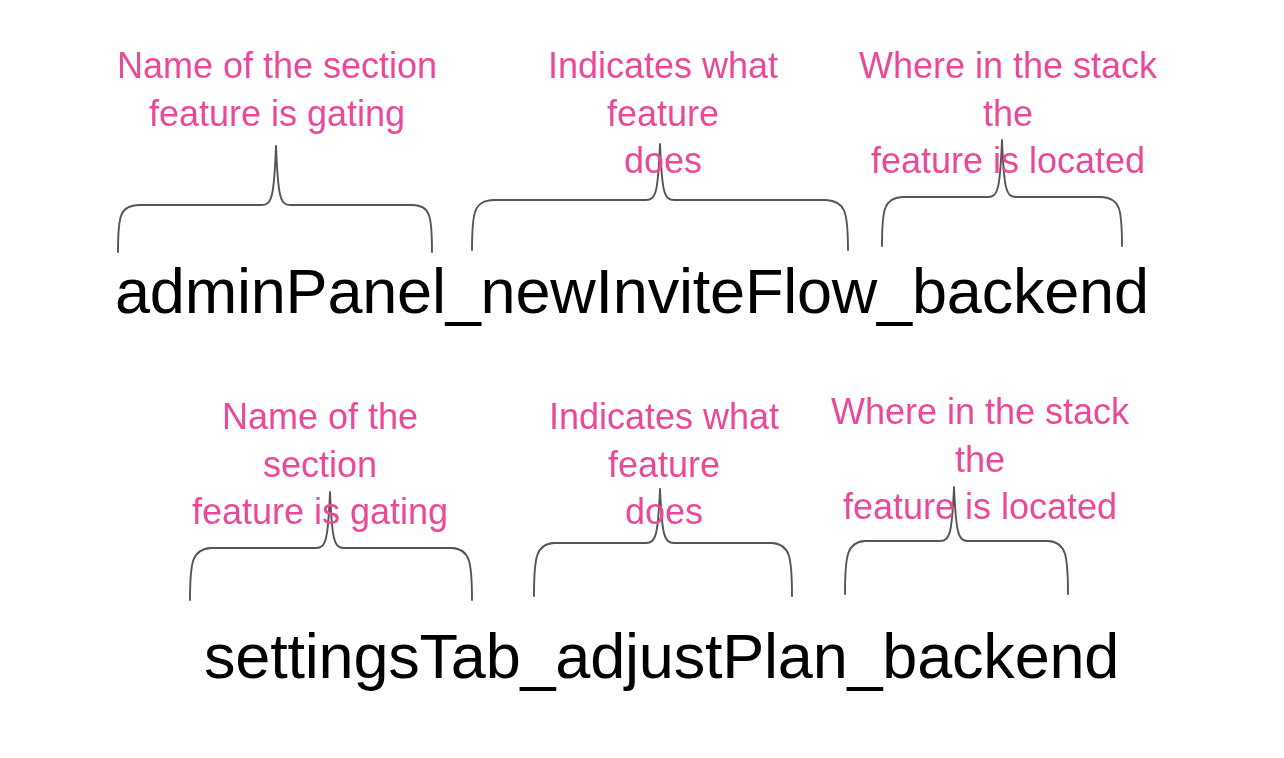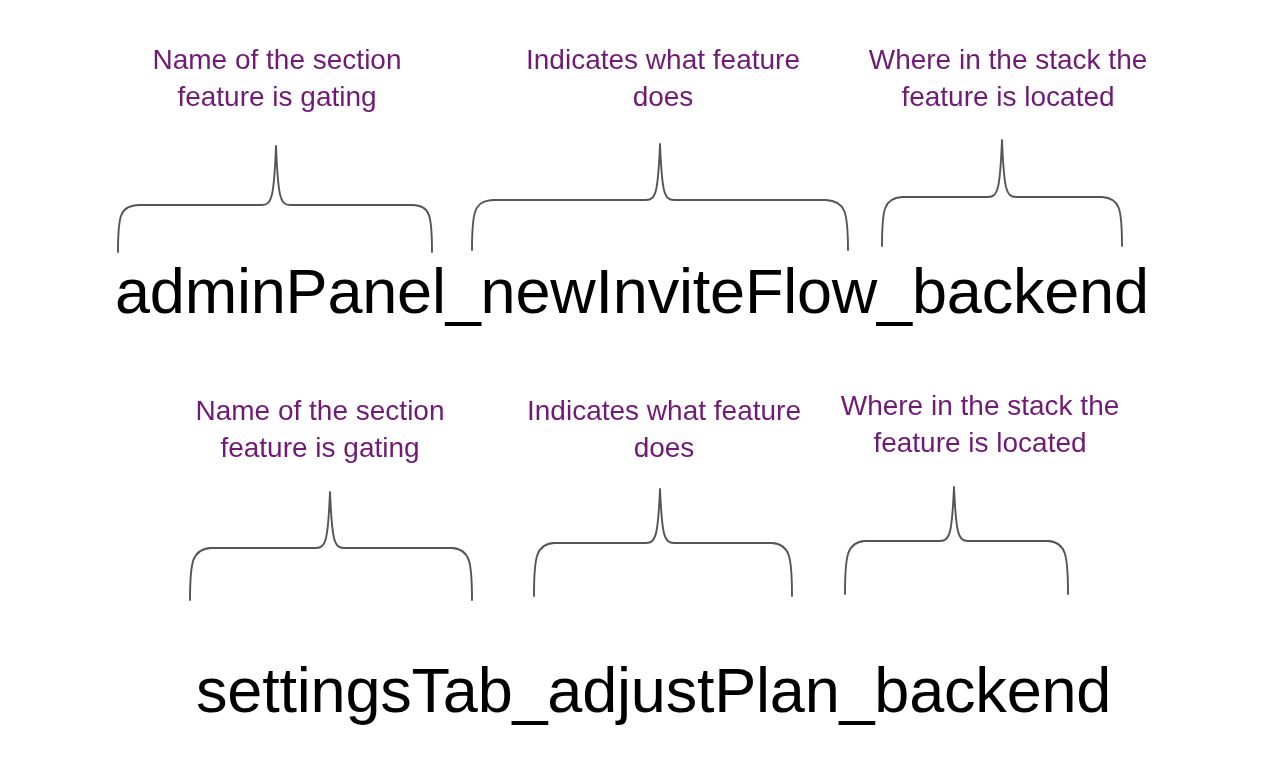--- a/index.html
+++ b/index.html
@@ -23,23 +23,23 @@
     left: 0;
     top: 0;
     width: 1284px;
     height: 758px;
   }
 
   
   .caption {
     position: absolute;
     text-align: center;
-    font-size: 28px;
+    font-size: 36px;
     line-height: 1.32;
-    color: #701a75;
+    color: #ec4899;
     font-family: "Liberation Sans", sans-serif;
     white-space: pre-line;
   }
 
   
   .brace-layer {
     position: absolute;
     left: 0;
     top: 0;
     width: 1284px;
@@ -63,21 +63,21 @@
   #cap-r1-c2 { left: 488px;  top: 42px;  width: 350px; }
   #cap-r1-c3 { left: 852px;  top: 42px;  width: 312px; }
 
   
   #cap-r2-c1 { left: 176px;  top: 393px; width: 288px; }
   #cap-r2-c2 { left: 518px;  top: 393px; width: 292px; }
   #cap-r2-c3 { left: 826px;  top: 388px; width: 308px; }
 
   
   #flag-row-1 { left: 115px; top: 260px; }
-  #flag-row-2 { left: 196px; top: 625px; margin-top: 34px; }
+  #flag-row-2 { left: 204px; top: 625px; }
 </style>
 </head>
 <body>
 
 <div class="canvas">
 
   <svg class="brace-layer" viewBox="0 0 1284 758" width="1284" height="758" xmlns="http://www.w3.org/2000/svg">
     <g fill="none" stroke="#555555" stroke-width="1.9" stroke-linecap="round" stroke-linejoin="round">
 
       <path d="M118,252

